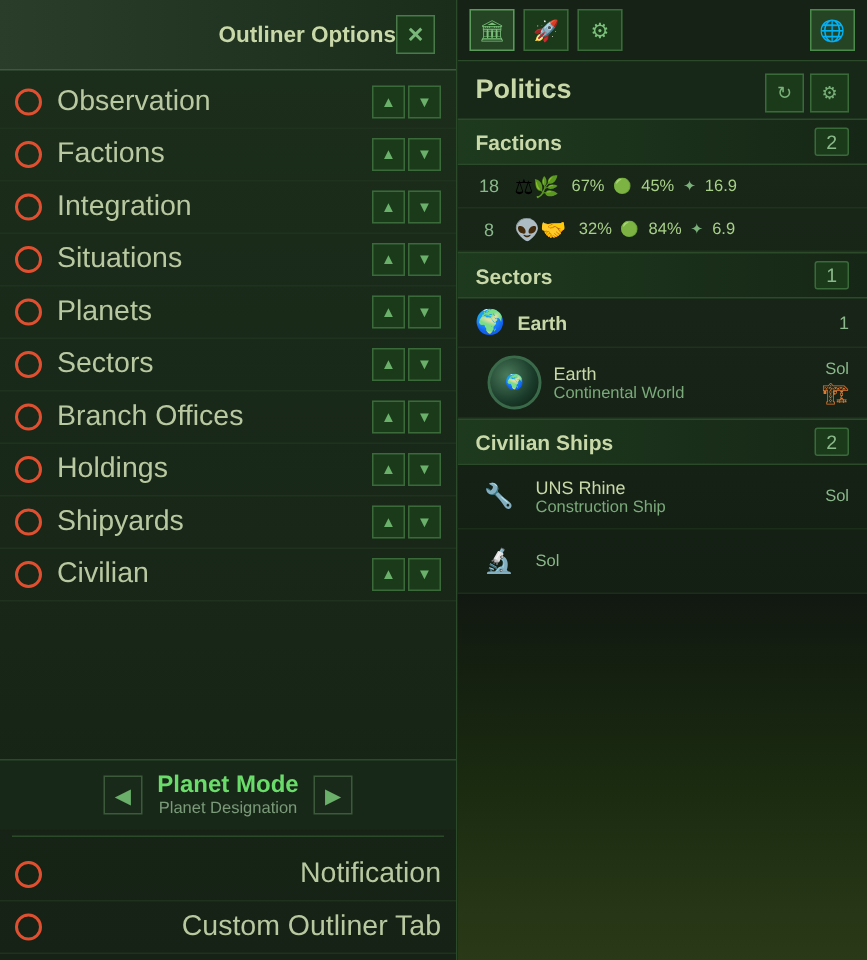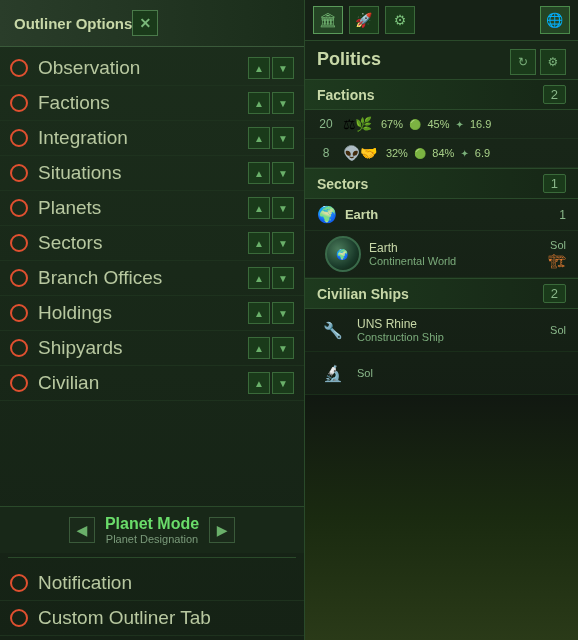--- a/index.html
+++ b/index.html
@@ -24,21 +24,21 @@
 
     .panel-title {
       background: linear-gradient(90deg, #2a3d2a, #1a2d1a);
       color: #c8d8a8;
       font-size: 15px;
       font-weight: bold;
       padding: 10px 14px;
       border-bottom: 1px solid #3a5a3a;
       display: flex;
       align-items: center;
-      justify-content: flex-start;
+      justify-content: flex-end;
     }
 
     .close-btn {
       width: 26px;
       height: 26px;
       background: #1a3a1a;
       border: 1px solid #4a7a4a;
       color: #7ab87a;
       font-size: 14px;
       cursor: pointer;
@@ -134,20 +134,21 @@
     }
 
     .divider-line {
       height: 1px;
       background: #2a4a2a;
       margin: 4px 8px;
     }
 
     .bottom-options {
       padding: 4px 0;
+      text-align: right;
     }
 
     
     .right-panel {
       flex: 1;
       background: linear-gradient(180deg, #1a2a1a 0%, #111811 100%);
       display: flex;
       flex-direction: column;
       height: 640px;
       overflow-y: auto;
@@ -551,21 +552,21 @@
       <div class="header-icon-btn">⚙</div>
     </div>
   </div>
 
   <div class="section-header">
     <span class="section-title">Factions</span>
     <span class="section-count">2</span>
   </div>
 
   <div class="faction-item">
-    <span class="faction-num">20</span>
+    <span class="faction-num">18</span>
     <span class="faction-icons">⚖🌿</span>
     <span class="faction-stats">
       <span class="stat-val">67%</span>
       <span class="stat-icon">🟢</span>
       <span class="stat-val">45%</span>
       <span class="stat-icon">✦</span>
       <span class="stat-val">16.9</span>
     </span>
   </div>
 

